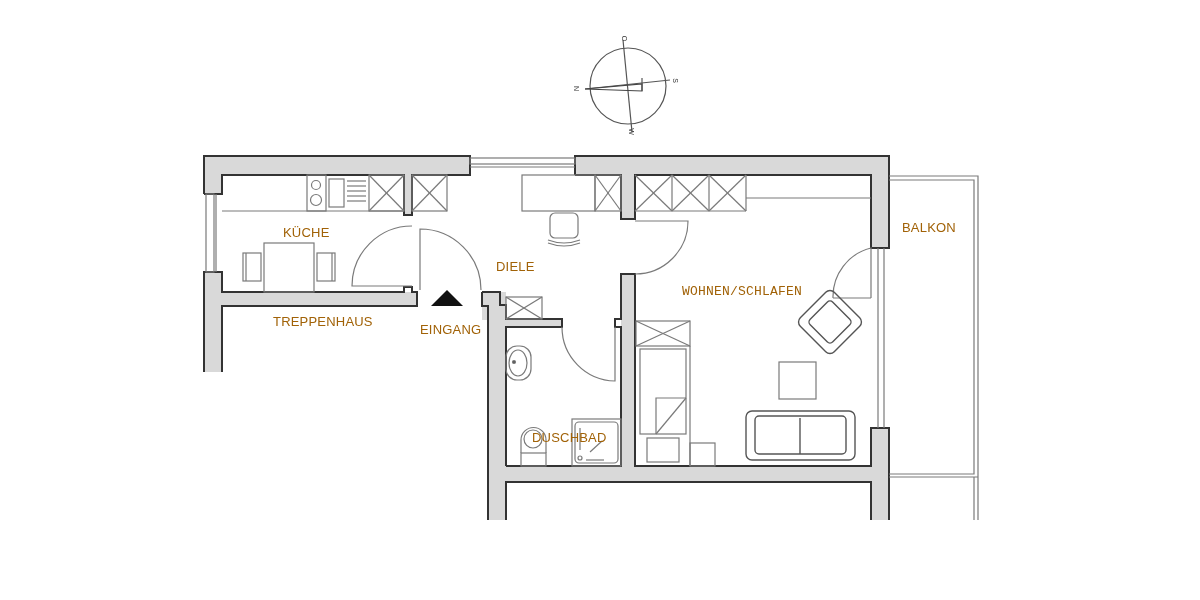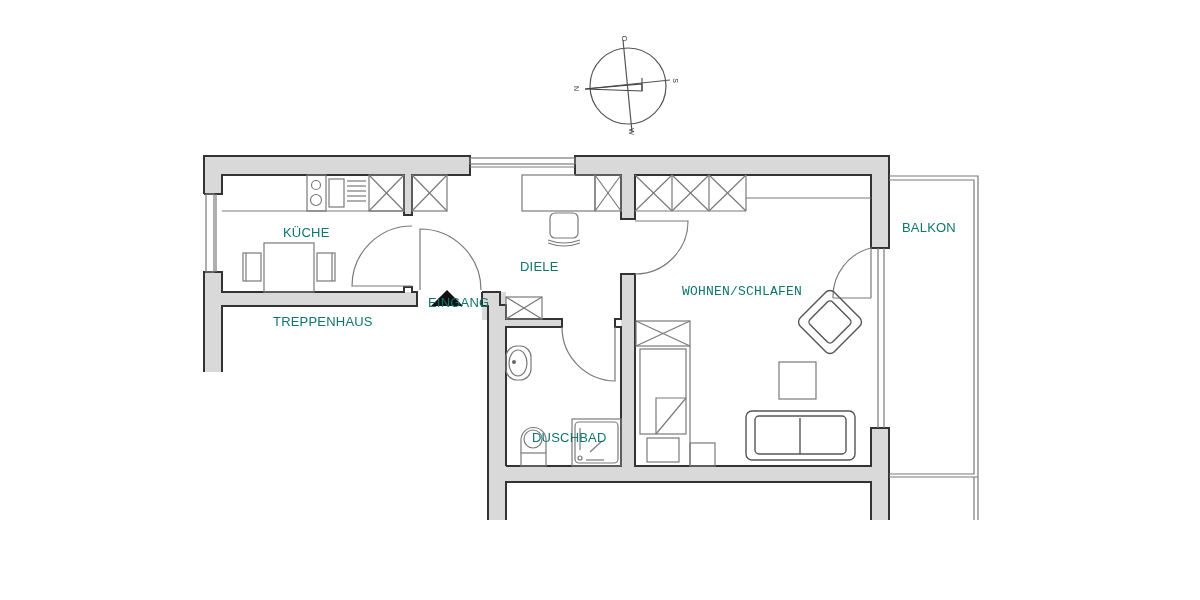--- a/index.html
+++ b/index.html
@@ -2,21 +2,21 @@
 <html><head>
 <meta charset="utf-8">
 <style>
   html, body { margin: 0; padding: 0; background: #ffffff; }
   body { width: 1200px; height: 600px; overflow: hidden; position: relative; font-family: "Liberation Sans", sans-serif; }
   #plan { position: absolute; left: 0; top: 0; }
   .wallfill { fill: #d9d9d9; stroke: none; }
   .thin { fill: none; stroke: #7a7a7a; stroke-width: 1.2; }
   .med { fill: none; stroke: #555555; stroke-width: 1.4; }
   .dark { fill: none; stroke: #333333; stroke-width: 2; }
-  .lbl { position: absolute; font-size: 13px; color: #0f766e; letter-spacing: 0.2px; white-space: nowrap; }
+  .lbl { position: absolute; font-size: 13px; color: #a16207; letter-spacing: 0.2px; white-space: nowrap; }
   .compass-lbl { position: absolute; font-size: 7px; color: #333333; }
 </style>
 </head>
 <body>
 
 <svg id="plan" width="1200" height="600" viewBox="0 0 1200 600" xmlns="http://www.w3.org/2000/svg">
 
   <g>
     <circle cx="628" cy="86" r="38" fill="none" stroke="#555" stroke-width="1.2"></circle>
     <line x1="623" y1="40" x2="632" y2="132" stroke="#555" stroke-width="1.2"></line>
@@ -194,18 +194,18 @@
 
   <polygon points="431,306 447,290 463,306" fill="#111111"></polygon>
 </svg>
 
 <div class="compass-lbl" style="left:622px; top:35px; transform:rotate(90deg);">O</div>
 <div class="compass-lbl" style="left:673px; top:77px; transform:rotate(90deg);">S</div>
 <div class="compass-lbl" style="left:574px; top:85px; transform:rotate(90deg);">N</div>
 <div class="compass-lbl" style="left:628px; top:128px; transform:rotate(90deg);">W</div>
 
 <div class="lbl" style="left:283px; top:225px;">KÜCHE</div>
-<div class="lbl" style="left:520px; top:259px;">DIELE</div>
+<div class="lbl" style="left:496px; top:259px;">DIELE</div>
 <div class="lbl" style="left:682px; top:284px;font-family:Liberation Mono, monospace;">WOHNEN/SCHLAFEN</div>
 <div class="lbl" style="left:902px; top:220px;">BALKON</div>
 <div class="lbl" style="left:532px; top:384px;margin-top:46px;">DUSCHBAD</div>
 <div class="lbl" style="left:273px; top:314px;">TREPPENHAUS</div>
-<div class="lbl" style="left:420px; top:295px;margin-left:8px;">EINGANG</div>
+<div class="lbl" style="left:420px; top:322px;">EINGANG</div>
 
 </body></html>

